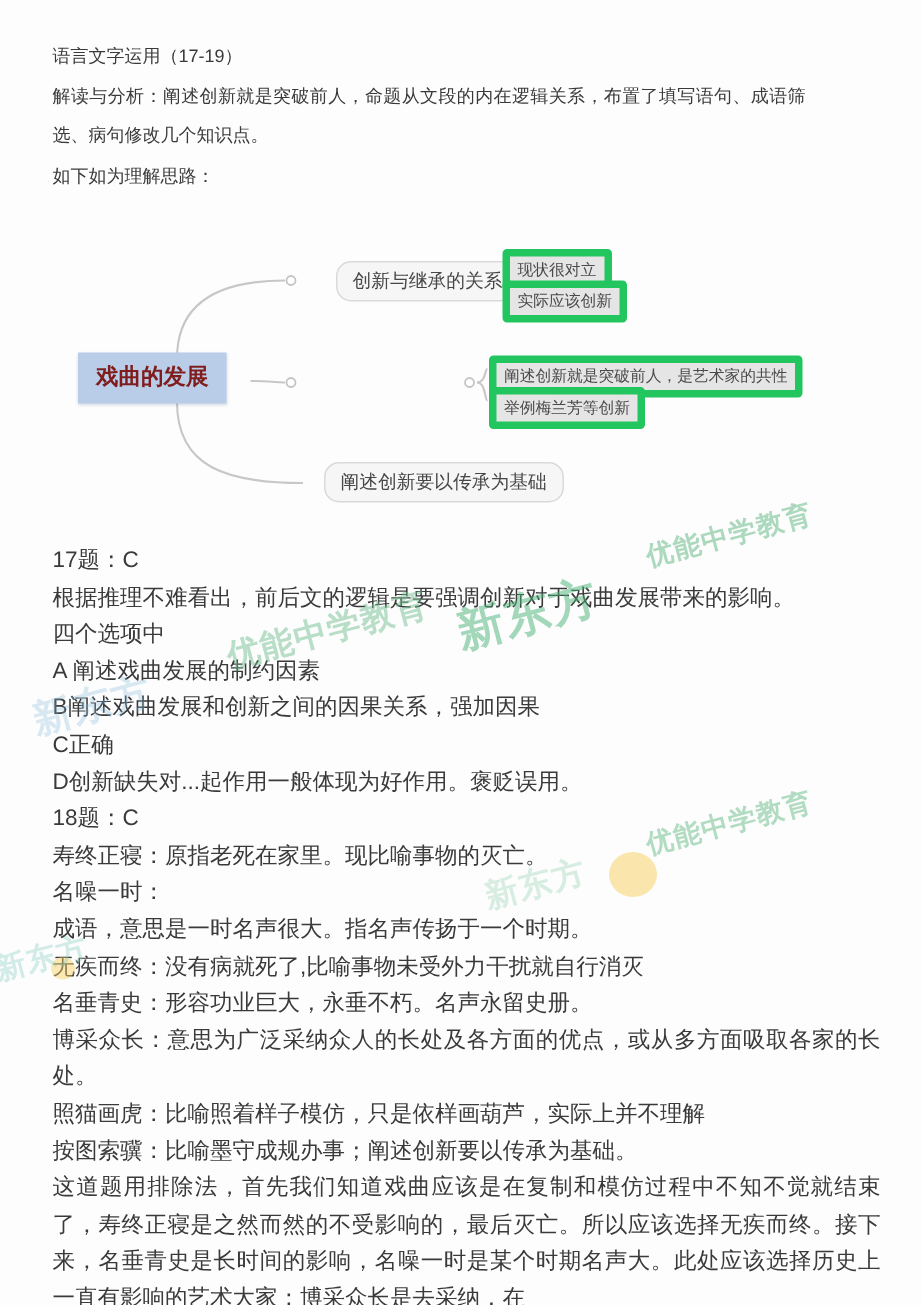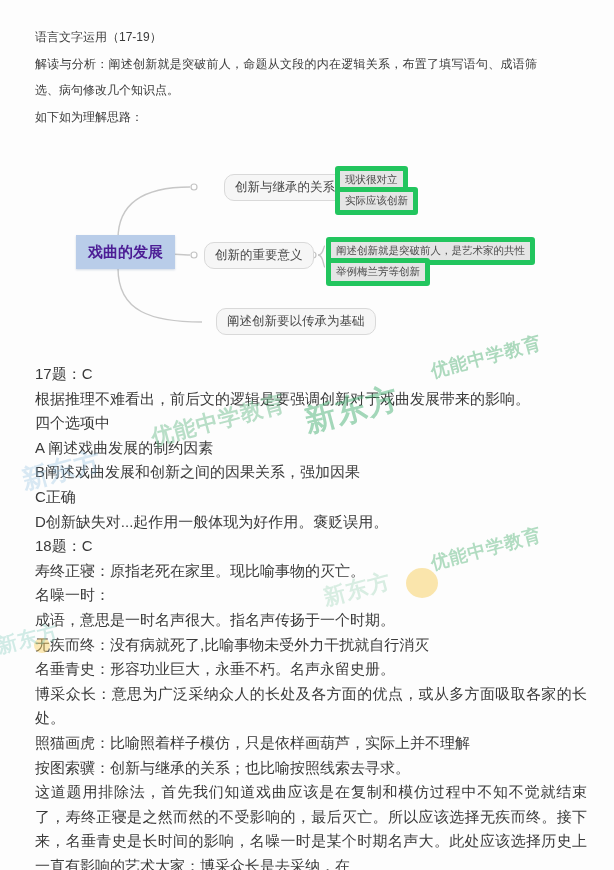--- a/index.html
+++ b/index.html
@@ -11,23 +11,23 @@
   }
   
   .intro{position:absolute;left:35px;top:24px;width:502px;
          font-size:12px;line-height:26.5px;}
   .intro .para{text-align:justify;}
   
   .mindmap{position:absolute;left:0;top:150px;width:614px;height:215px;}
   .mindmap svg{position:absolute;left:0;top:0;}
   .node{position:absolute;box-sizing:border-box;white-space:nowrap;}
   .root{
-    left:76px;top:85px;width:99px;height:34px;line-height:34px;
+    left:52px;top:85px;width:99px;height:34px;line-height:34px;
     background:#b9cde9;border-radius:0;text-align:center;
-    color:#4c1d95;font-size:15px;font-weight:700;
+    color:#7f1d1d;font-size:15px;font-weight:700;
     box-shadow:0 1px 2px rgba(80,110,160,.25);
   }
   .branch{
     background:#f6f6f6;border:1px solid #d9d9d9;border-radius:10px;
     padding:4px 10px;font-size:12.5px;color:#474747;
   }
   .b1{left:204px;top:24px;margin-left:20px;}
   .b2{left:204px;top:92px;}
   .b3{left:204px;top:158px;margin-left:12px;}
   .leaf{
@@ -83,21 +83,20 @@
       </g>
       <g fill="#ffffff" stroke="#c4c4c4" stroke-width="1.2">
         <circle cx="194" cy="37" r="3"></circle>
         <circle cx="311" cy="37" r="3"></circle>
         <circle cx="194" cy="105" r="3"></circle>
         <circle cx="313" cy="105" r="3"></circle>
       </g>
     </svg>
     <div class="node root">戏曲的发展</div>
     <div class="node branch b1">创新与继承的关系</div>
-    <div class="node branch b2">创新的重要意义</div>
     <div class="node branch b3">阐述创新要以传承为基础</div>
     <div class="node leaf l1a">现状很对立</div>
     <div class="node leaf l1b">实际应该创新</div>
     <div class="node leaf l2a">阐述创新就是突破前人，是艺术家的共性</div>
     <div class="node leaf l2b">举例梅兰芳等创新</div>
   </div>
 
   <div class="qa">
     <div class="row">17题：C</div>
     <div class="row">根据推理不难看出，前后文的逻辑是要强调创新对于戏曲发展带来的影响。</div>
@@ -107,21 +106,21 @@
     <div class="row">C正确</div>
     <div class="row">D创新缺失对...起作用一般体现为好作用。褒贬误用。</div>
     <div class="row">18题：C</div>
     <div class="row">寿终正寝：原指老死在家里。现比喻事物的灭亡。</div>
     <div class="row">名噪一时：</div>
     <div class="row">成语，意思是一时名声很大。指名声传扬于一个时期。</div>
     <div class="row">无疾而终：没有病就死了,比喻事物未受外力干扰就自行消灭</div>
     <div class="row">名垂青史：形容功业巨大，永垂不朽。名声永留史册。</div>
     <div class="row">博采众长：意思为广泛采纳众人的长处及各方面的优点，或从多方面吸取各家的长处。</div>
     <div class="row">照猫画虎：比喻照着样子模仿，只是依样画葫芦，实际上并不理解</div>
-    <div class="row">按图索骥：创新与继承的关系；也比喻按照线索去寻求。</div>
+    <div class="row">按图索骥：比喻墨守成规办事；阐述创新要以传承为基础。</div>
     <div class="row">这道题用排除法，首先我们知道戏曲应该是在复制和模仿过程中不知不觉就结束了，寿终正寝是之然而然的不受影响的，最后灭亡。所以应该选择无疾而终。接下来，名垂青史是长时间的影响，名噪一时是某个时期名声大。此处应该选择历史上一直有影响的艺术大家；博采众长是去采纳，在</div>
   </div>
 
   <div class="wm wm-a">优能中学教育</div>
   <div class="wm wm-b">新东方</div>
   <div class="wm wm-c">优能中学教育</div>
   <div class="wm wm-d">新东方</div>
   <div class="wm wm-e">优能中学教育</div>
   <div class="wm-dot wm-f"></div>
   <div class="wm wm-g">新东方</div>

